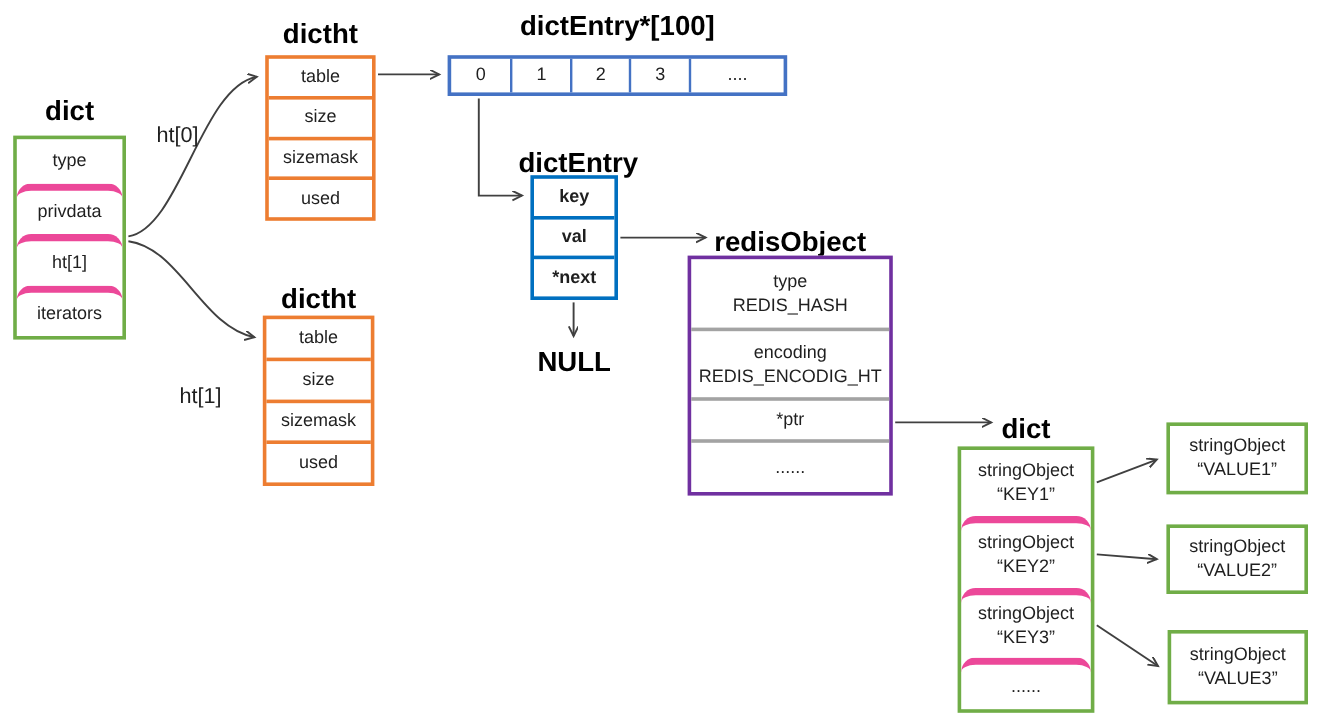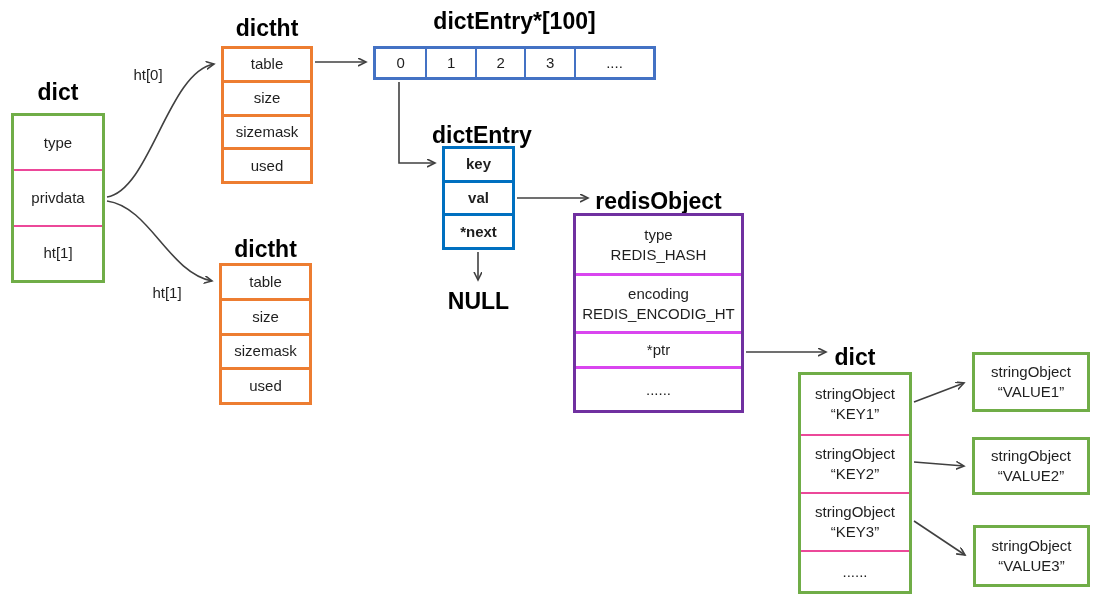--- a/index.html
+++ b/index.html
@@ -9,30 +9,30 @@
   }
   .arrow-layer { position:absolute; left:0; top:0; width:1098px; height:604px; }
   .box {
     position:absolute; display:flex; flex-direction:column;
     background:#ffffff; box-sizing:border-box;
   }
   .cell {
     flex:1; display:flex; flex-direction:column; align-items:center; justify-content:center;
     font-size:15px; line-height:20px; text-align:center; color:#1f1f1f;
   }
-  .green  { border:3px solid #70AD47; }  .green  .cell + .cell { border-top:2px solid #ec4899; }
+  .green  { border:3px solid #70AD47; }  .green  .cell + .cell { border-top:6px solid #ec4899;border-radius:12px; }
   .orange { border:3px solid #ED7D31; }  .orange .cell + .cell { border-top:3px solid #ED7D31; }
   .eblue  { border:3px solid #0070C0; }  .eblue  .cell + .cell { border-top:3px solid #0070C0; }
-  .purple { border:3px solid #7030A0; }  .purple .cell + .cell { border-top:3px solid #d946ef; }
+  .purple { border:3px solid #7030A0; }  .purple .cell + .cell { border-top:3px solid #a3a3a3; }
   .array  { flex-direction:row; border:3px solid #4472C4; }
   .array  .cell + .cell { border-left:2px solid #4472C4; border-top:none; }
   .title {
     position:absolute; font-weight:bold; font-size:23px; text-align:center; color:#000;
   }
-  .lbl { position:absolute; font-size:15px; text-align:center; color:#1f1f1f; }
+  .lbl { position:absolute; font-size:18px; text-align:center; color:#1f1f1f;margin-top:36px; }
 </style>
 </head>
 <body>
 
 <div class="canvas">
 
   <svg class="arrow-layer" width="1098" height="604" viewBox="0 0 1098 604" fill="none">
     <defs>
       <marker id="arrowhead" markerWidth="12" markerHeight="10" refX="8" refY="4" orient="auto" markerUnits="userSpaceOnUse">
         <path d="M0,0 L8,4 L0,8" fill="none" stroke="#404040" stroke-width="1.6"></path>
@@ -48,20 +48,21 @@
     <path d="M914,402 L964,383" stroke="#404040" stroke-width="1.6" marker-end="url(#arrowhead)"></path>
     <path d="M914,462 L964,466" stroke="#404040" stroke-width="1.6" marker-end="url(#arrowhead)"></path>
     <path d="M914,521 L965,555" stroke="#404040" stroke-width="1.6" marker-end="url(#arrowhead)"></path>
   </svg>
 
   <div class="title" style="left:11px;top:79px;width:94px;">dict</div>
   <div class="box green" style="left:11px;top:113px;width:94px;height:170px;">
     <div class="cell">type</div>
     <div class="cell">privdata</div>
     <div class="cell">ht[1]</div>
+    <div class="cell">iterators</div>
   </div>
 
   <div class="lbl" style="left:126px;top:66px;width:44px;">ht[0]</div>
   <div class="lbl" style="left:144px;top:284px;width:46px;">ht[1]</div>
 
   <div class="title" style="left:221px;top:15px;width:92px;">dictht</div>
   <div class="box orange" style="left:221px;top:46px;width:92px;height:138px;">
     <div class="cell">table</div>
     <div class="cell">size</div>
     <div class="cell">sizemask</div>

